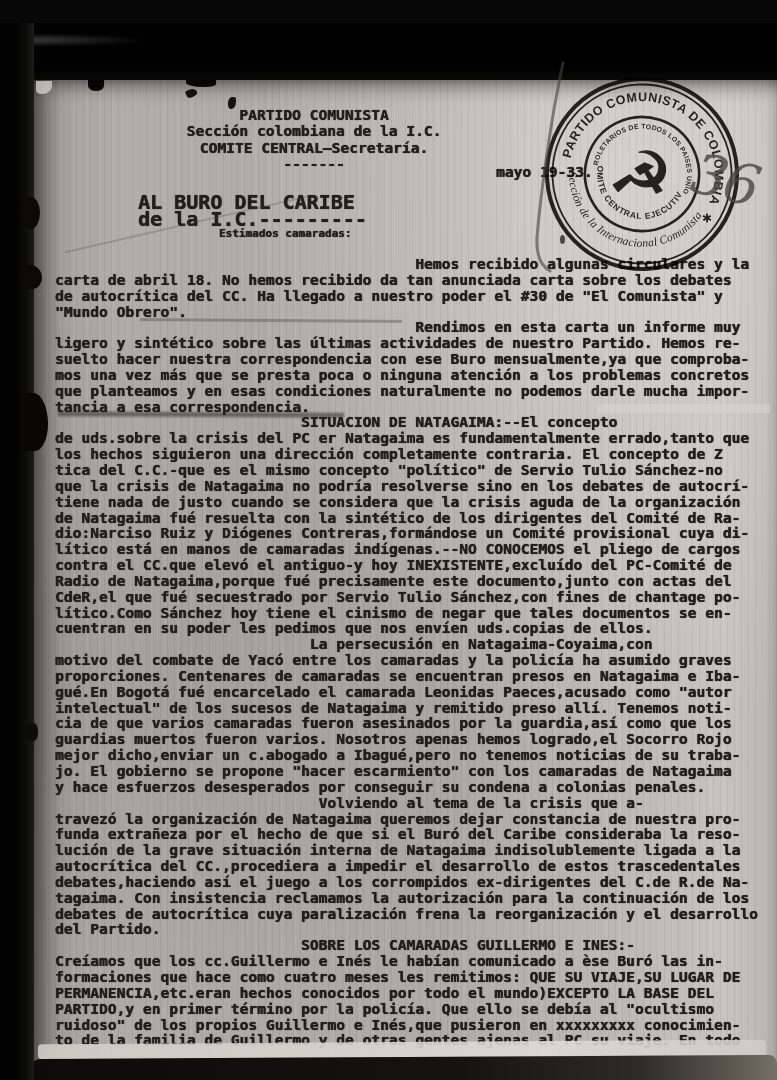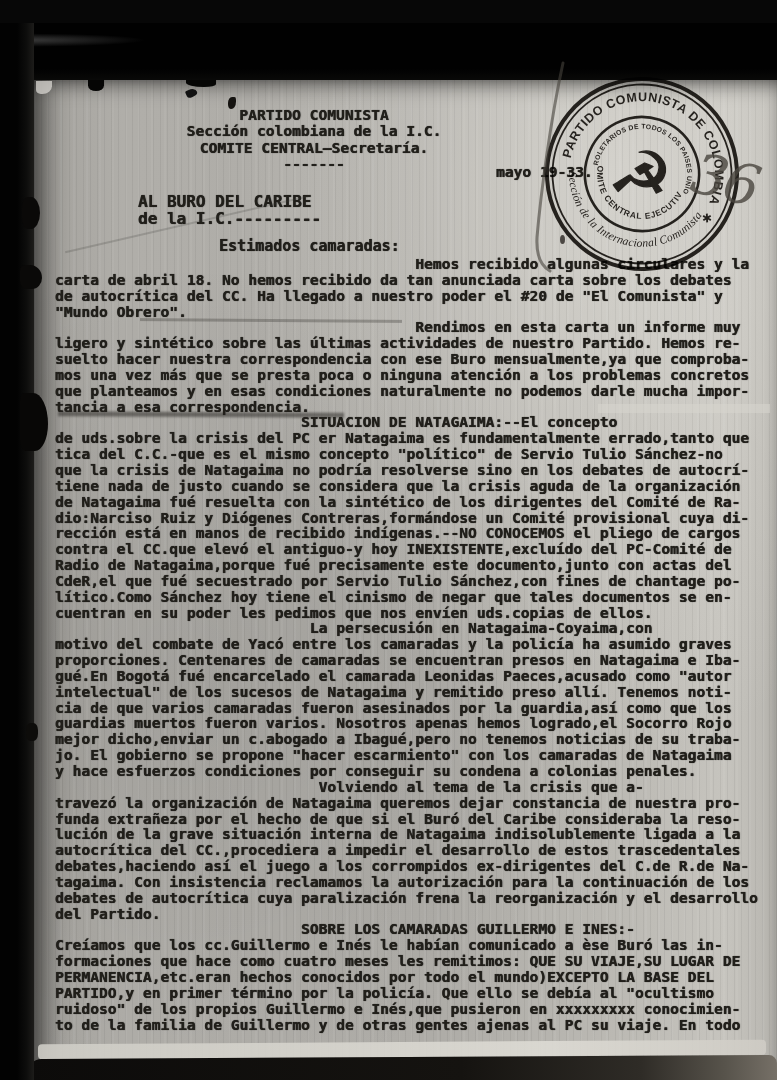--- a/index.html
+++ b/index.html
@@ -15,22 +15,22 @@
       linear-gradient(90deg,#a3a19c 0%,#b0aea9 12%,#aeaca7 55%,#bcbab4 80%,#c6c4be 93%,#b7b5af 100%);
     box-shadow: inset 24px 0 28px -16px rgba(0,0,0,0.65),
                 inset 0 16px 20px -12px rgba(0,0,0,0.5),
                 inset -6px 0 14px -8px rgba(0,0,0,0.25);}
   
   .typed{position:absolute;color:#211f1a;font-weight:700;
          text-shadow:0.4px 0.4px 0.9px rgba(12,12,10,0.85), -0.2px 0 0.5px rgba(12,12,10,0.4);}
   .letterhead{left:148px;top:84px;width:332px;text-align:center;
               font-size:14.6px;line-height:16.4px;white-space:pre;}
   .dateline{left:496px;top:140px;font-size:14.6px;}
-  .recipient{left:138px;top:171px;font-size:16px;line-height:16.6px;white-space:pre;}
-  .salutation{left:219px;top:214px;font-size:15px;}
+  .recipient{left:138px;top:171px;font-size:20px;line-height:16.6px;white-space:pre;}
+  .salutation{left:219px;top:204px;font-size:11px;}
   .bodytext{left:55px;top:233px;width:716px;font-size:14.6px;line-height:15.85px;}
   .bodytext .line{white-space:pre;height:15.85px;overflow:visible;}
   
   .band-top{position:absolute;left:0;top:0;width:777px;height:57px;
     background:radial-gradient(ellipse at 2% 30%, rgba(110,110,110,0.55), rgba(0,0,0,0) 12%),
                linear-gradient(180deg,#010101 80%,#090908 100%);z-index:6;}
   .band-left{position:absolute;left:0;top:0;width:34px;height:1080px;
     background:linear-gradient(90deg,#020202 50%,#0d0d0c 78%,#1d1c1a 100%);z-index:6;}
   .bump1{position:absolute;left:88px;top:57px;width:16px;height:11px;background:#050504;border-radius:0 0 50% 50%;z-index:6;}
   .bump2{position:absolute;left:186px;top:57px;width:30px;height:7px;background:#050504;border-radius:0 0 40% 60%;z-index:6;}
@@ -71,51 +71,52 @@
 
   <div class="typed dateline">mayo 19-33.</div>
 
   <div class="typed recipient"><div>AL BURO DEL CARIBE</div><div>de la I.C.---------</div></div>
 
   <div class="typed salutation">Estimados camaradas:</div>
 
   <div class="typed bodytext">
       <div class="line">                                         Hemos recibido algunas circulares y la</div>
       <div class="line">carta de abril 18. No hemos recibido da tan anunciada carta sobre los debates</div>
-      <div class="line">de autocrítica del CC. Ha llegado a nuestro poder el #20 de "El Comunista" y</div>
+      <div class="line">de autocrítica del CC. Ha llegado a nuestro poder el #30 de "El Comunista" y</div>
       <div class="line">"Mundo Obrero".</div>
       <div class="line">                                         Rendimos en esta carta un informe muy</div>
       <div class="line">ligero y sintético sobre las últimas actividades de nuestro Partido. Hemos re-</div>
       <div class="line">suelto hacer nuestra correspondencia con ese Buro mensualmente,ya que comproba-</div>
       <div class="line">mos una vez más que se presta poca o ninguna atención a los problemas concretos</div>
       <div class="line">que planteamos y en esas condiciones naturalmente no podemos darle mucha impor-</div>
       <div class="line">tancia a esa correspondencia.</div>
       <div class="line">                            SITUACION DE NATAGAIMA:--El concepto</div>
       <div class="line">de uds.sobre la crisis del PC er Natagaima es fundamentalmente errado,tanto que</div>
+      <div class="line">los hechos siguieron una dirección completamente contraria. El concepto de Z</div>
       <div class="line">tica del C.C.-que es el mismo concepto "político" de Servio Tulio Sánchez-no</div>
       <div class="line">que la crisis de Natagaima no podría resolverse sino en los debates de autocrí-</div>
       <div class="line">tiene nada de justo cuando se considera que la crisis aguda de la organización</div>
       <div class="line">de Natagaima fué resuelta con la sintético de los dirigentes del Comité de Ra-</div>
       <div class="line">dio:Narciso Ruiz y Diógenes Contreras,formándose un Comité provisional cuya di-</div>
-      <div class="line">rección está en manos de recibido indígenas.--NO CONOCEMOS el pliego de cargos</div>
+      <div class="line">lítico está en manos de camaradas indígenas.--NO CONOCEMOS el pliego de cargos</div>
       <div class="line">contra el CC.que elevó el antiguo-y hoy INEXISTENTE,excluído del PC-Comité de</div>
       <div class="line">Radio de Natagaima,porque fué precisamente este documento,junto con actas del</div>
       <div class="line">CdeR,el que fué secuestrado por Servio Tulio Sánchez,con fines de chantage po-</div>
       <div class="line">lítico.Como Sánchez hoy tiene el cinismo de negar que tales documentos se en-</div>
       <div class="line">cuentran en su poder les pedimos que nos envíen uds.copias de ellos.</div>
       <div class="line">                             La persecusión en Natagaima-Coyaima,con</div>
       <div class="line">motivo del combate de Yacó entre los camaradas y la policía ha asumido graves</div>
       <div class="line">proporciones. Centenares de camaradas se encuentran presos en Natagaima e Iba-</div>
       <div class="line">gué.En Bogotá fué encarcelado el camarada Leonidas Paeces,acusado como "autor</div>
       <div class="line">intelectual" de los sucesos de Natagaima y remitido preso allí. Tenemos noti-</div>
       <div class="line">cia de que varios camaradas fueron asesinados por la guardia,así como que los</div>
       <div class="line">guardias muertos fueron varios. Nosotros apenas hemos logrado,el Socorro Rojo</div>
       <div class="line">mejor dicho,enviar un c.abogado a Ibagué,pero no tenemos noticias de su traba-</div>
       <div class="line">jo. El gobierno se propone "hacer escarmiento" con los camaradas de Natagaima</div>
-      <div class="line">y hace esfuerzos condiciones por conseguir su condena a colonias penales.</div>
+      <div class="line">y hace esfuerzos desesperados por conseguir su condena a colonias penales.</div>
       <div class="line">                              Volviendo al tema de la crisis que a-</div>
       <div class="line">travezó la organización de Natagaima queremos dejar constancia de nuestra pro-</div>
       <div class="line">funda extrañeza por el hecho de que si el Buró del Caribe consideraba la reso-</div>
       <div class="line">lución de la grave situación interna de Natagaima indisolublemente ligada a la</div>
       <div class="line">autocrítica del CC.,procediera a impedir el desarrollo de estos trascedentales</div>
       <div class="line">debates,haciendo así el juego a los corrompidos ex-dirigentes del C.de R.de Na-</div>
       <div class="line">tagaima. Con insistencia reclamamos la autorización para la continuación de los</div>
       <div class="line">debates de autocrítica cuya paralización frena la reorganización y el desarrollo</div>
       <div class="line">del Partido.</div>
       <div class="line">                            SOBRE LOS CAMARADAS GUILLERMO E INES:-</div>

